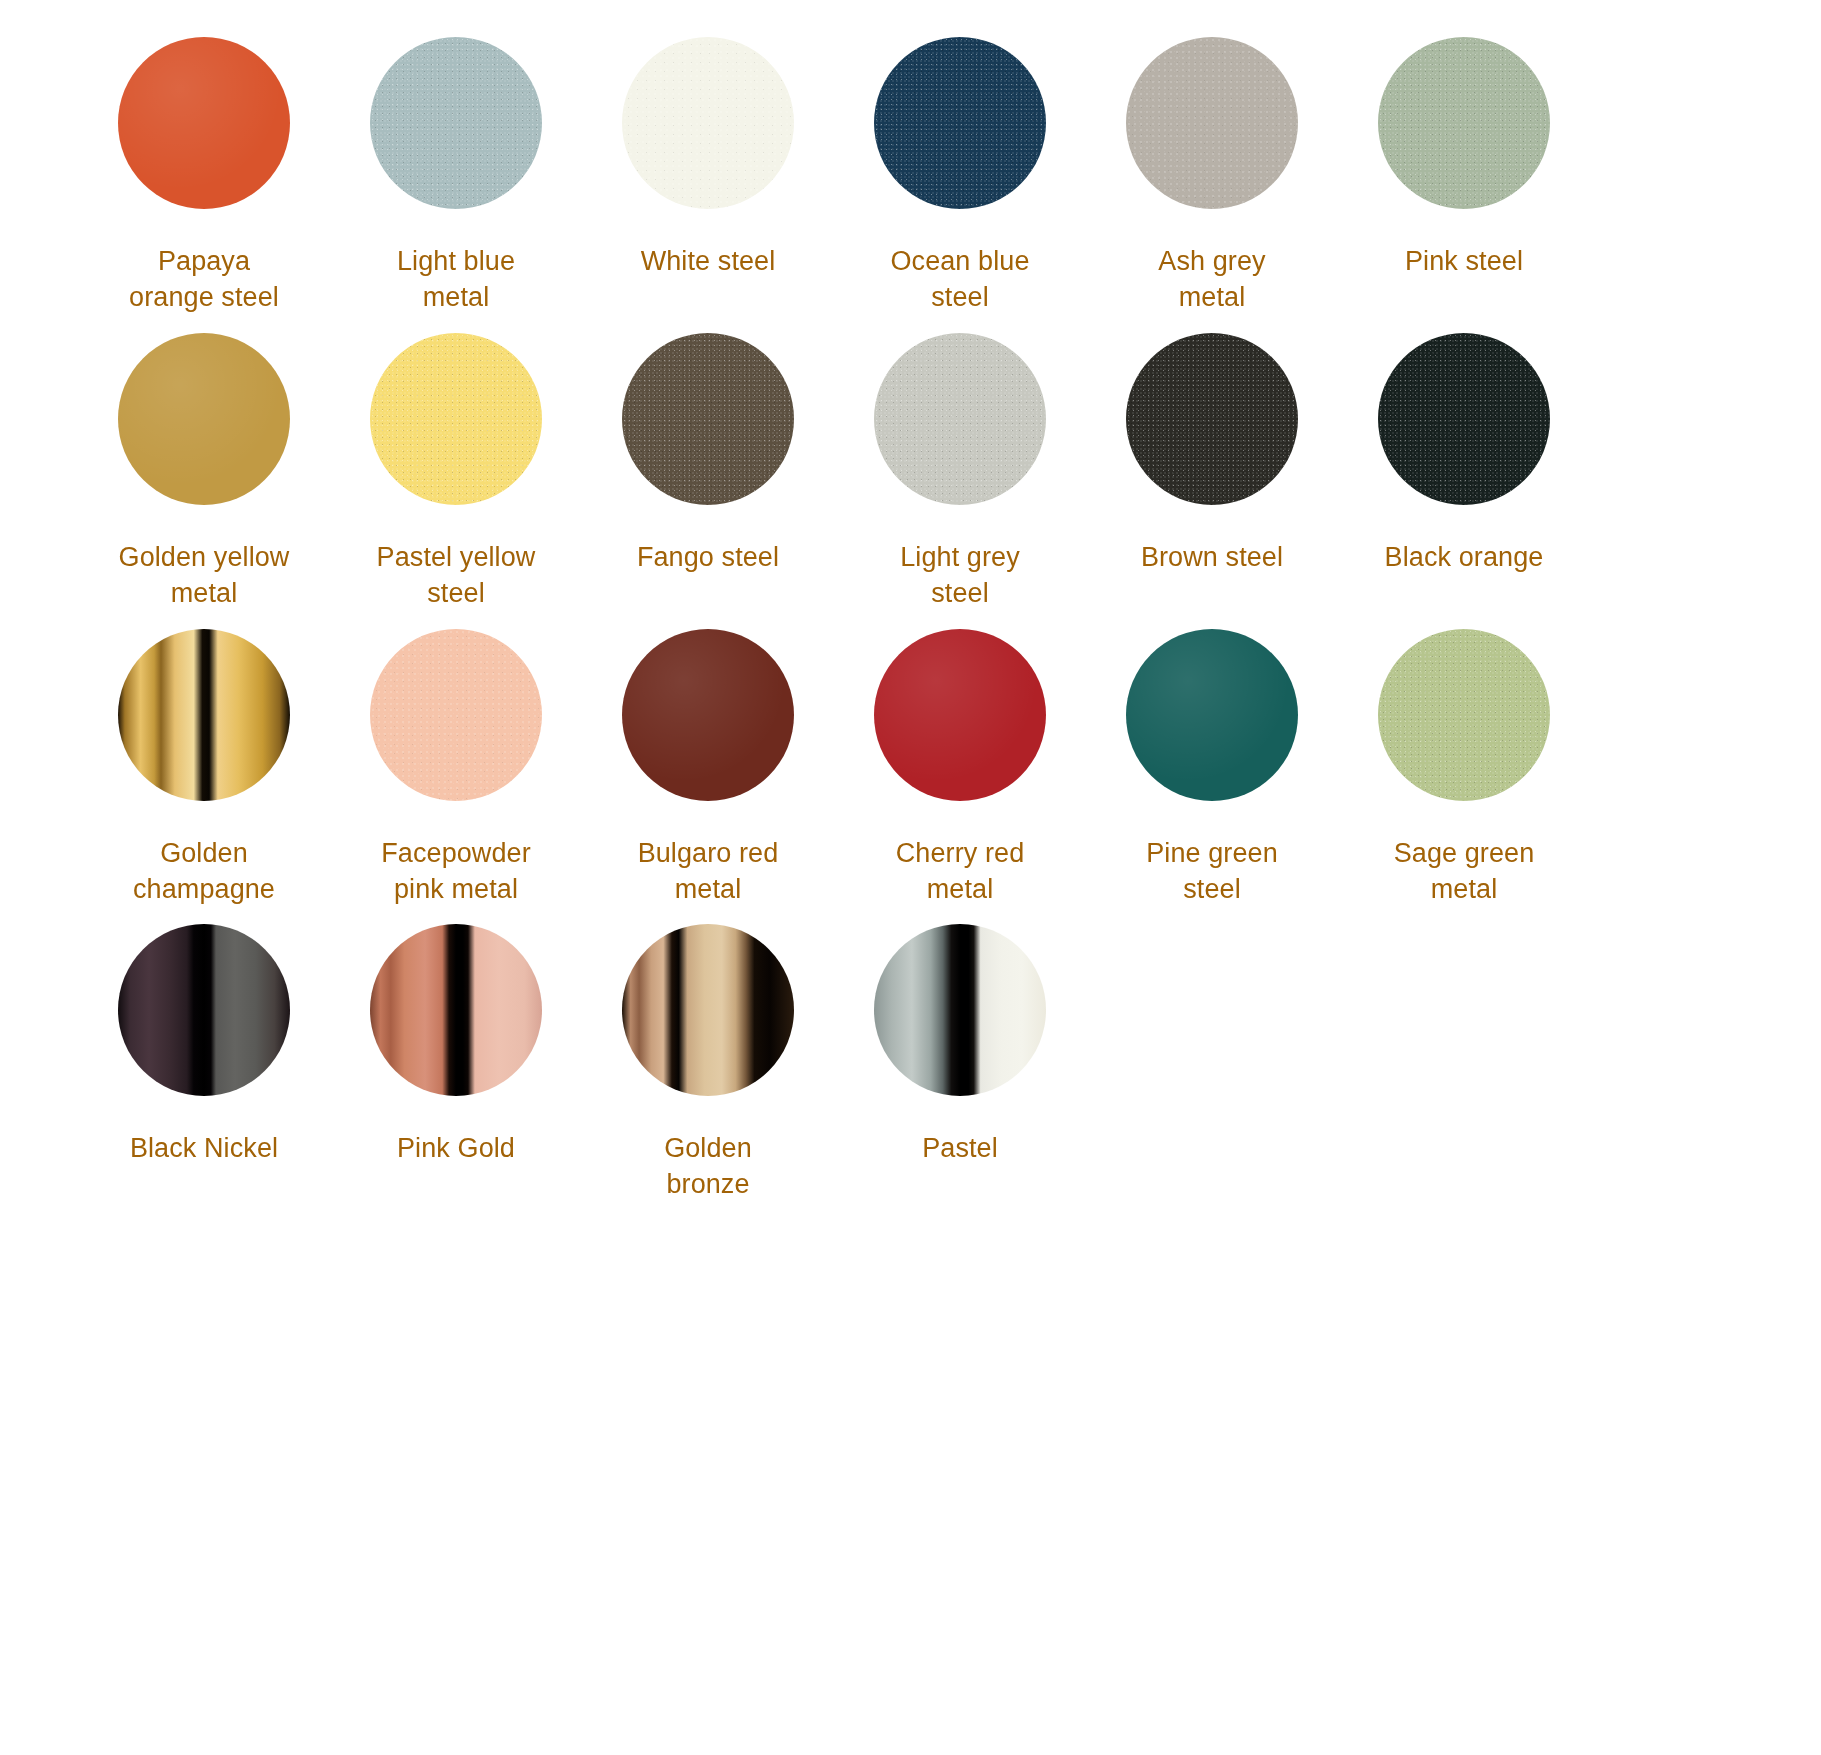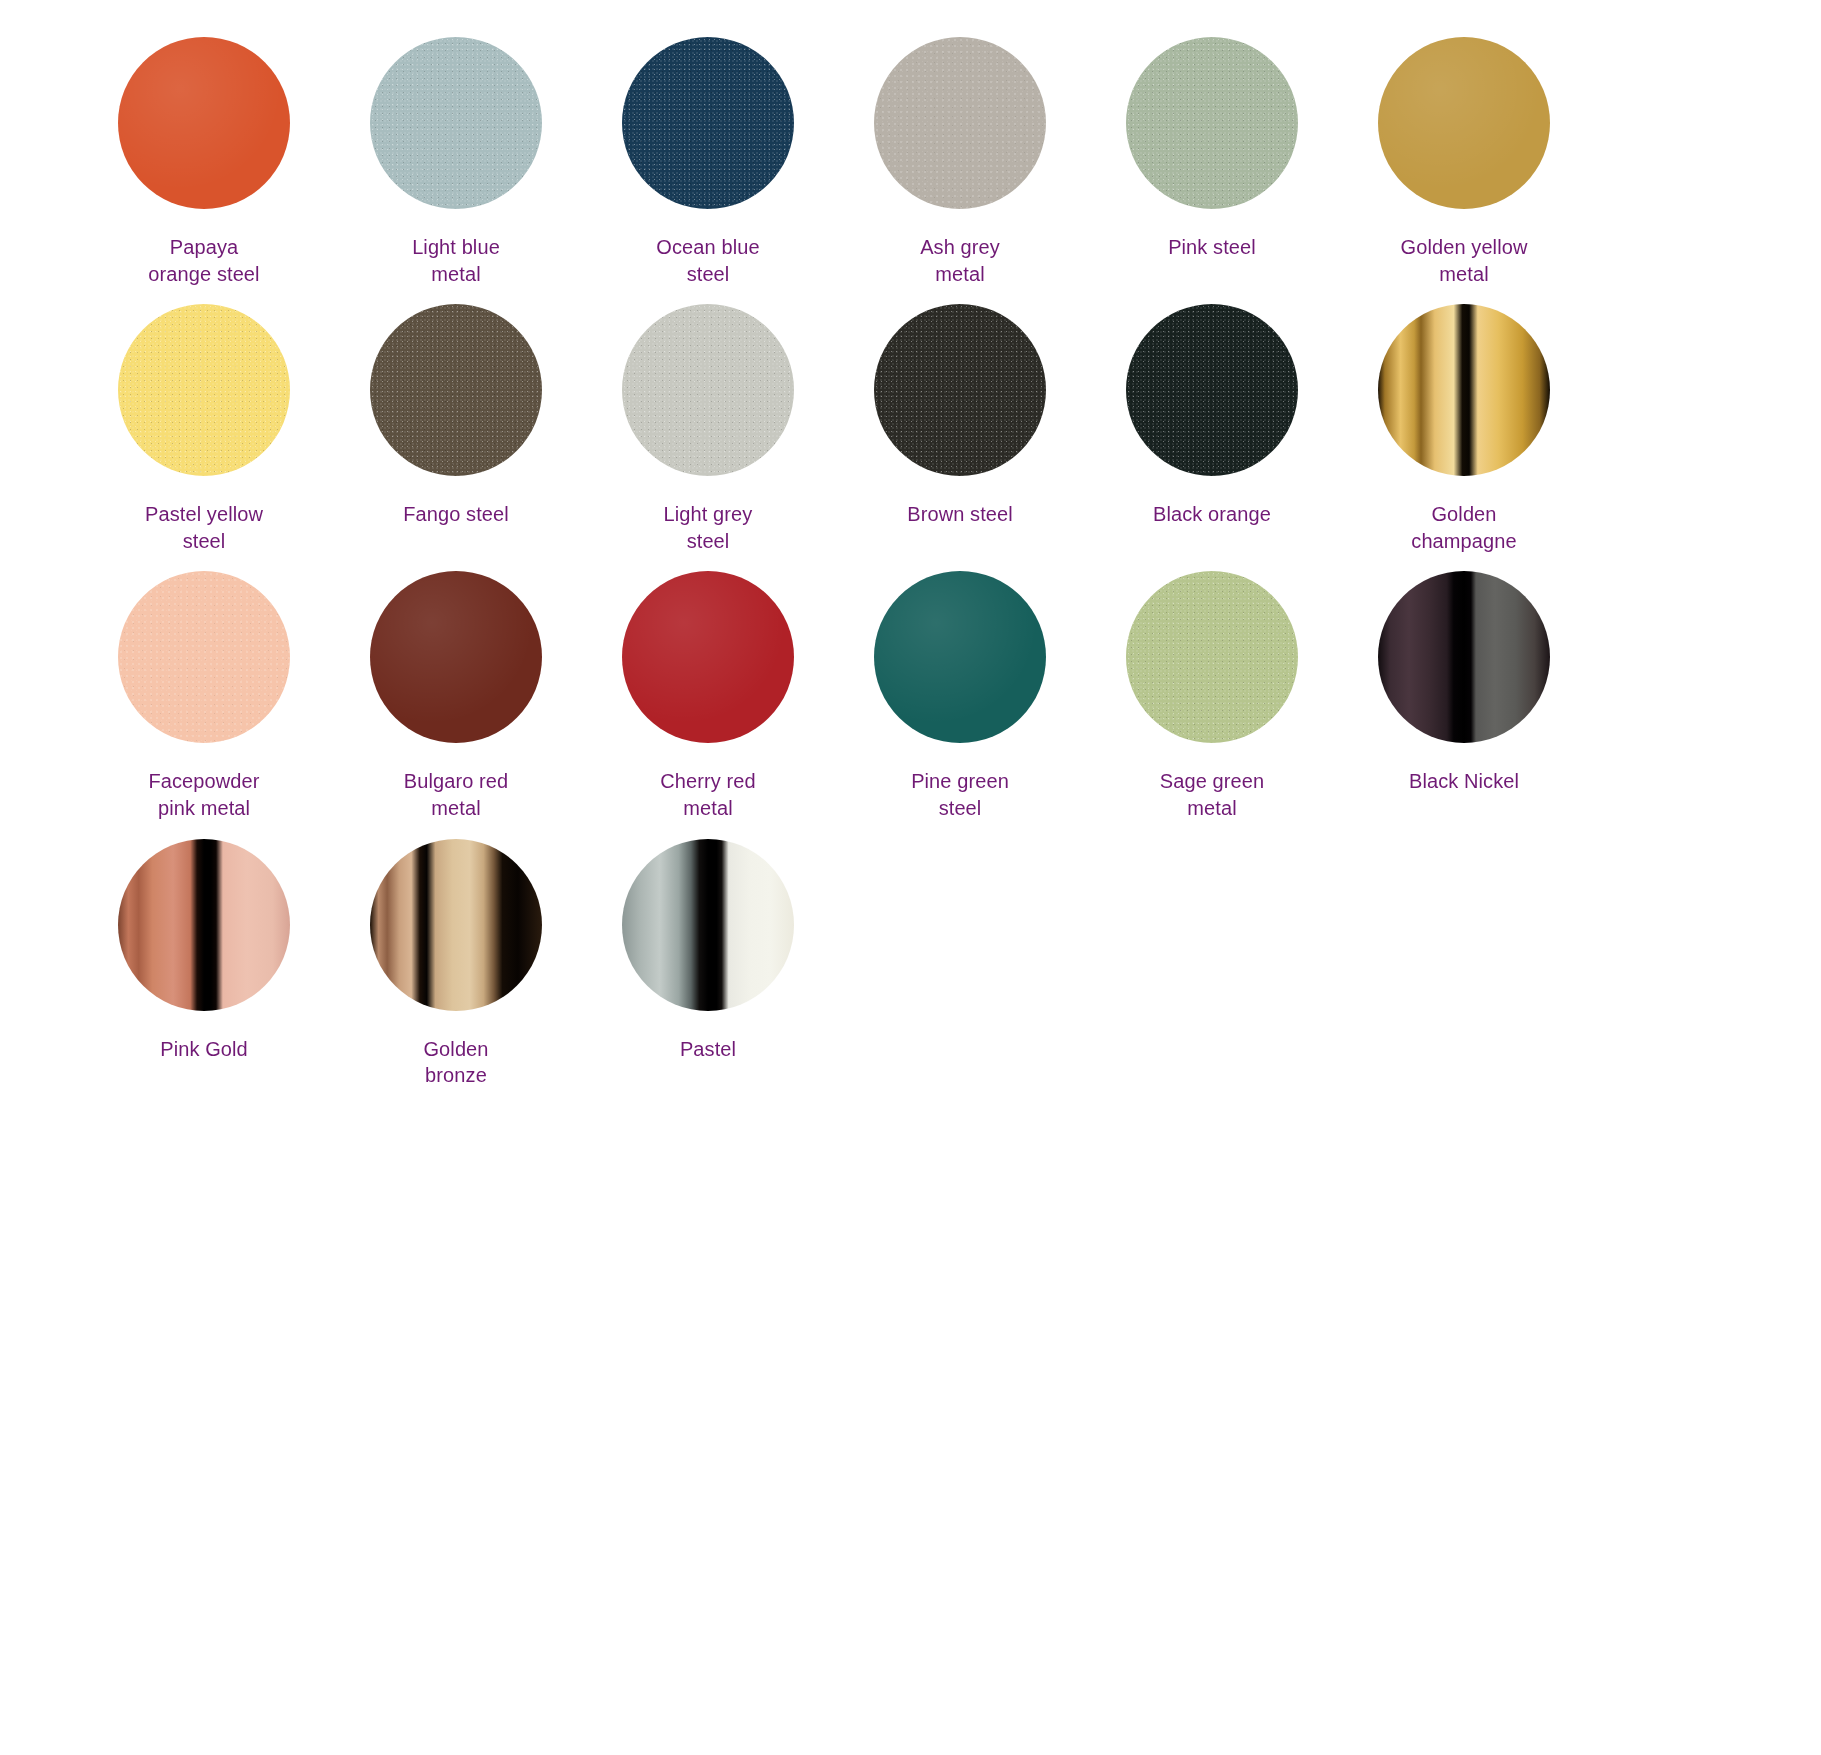--- a/index.html
+++ b/index.html
@@ -81,28 +81,28 @@
     content: "";
     position: absolute;
     inset: 0;
     border-radius: 50%;
     pointer-events: none;
     background: radial-gradient(circle at 36% 30%,
                 rgba(255,255,255,0.10), rgba(255,255,255,0) 62%);
   }
 
   .swatch-label {
-    margin-top: 22px;
+    margin-top: 32px;
     width: 230px;
     text-align: center;
-    font-size: 20px;
+    font-size: 27px;
     line-height: 1.33;
     font-weight: 400;
     letter-spacing: 0.1px;
-    color: #701a75;
+    color: #a16207;
     font-family: "Liberation Sans", sans-serif;
     white-space: pre-line;
   }
 </style>
 </head>
 <body>
 
 <div class="swatch-sheet">
   <div class="swatch-grid" id="swatch-grid">
       <div class="swatch-cell">
@@ -114,20 +114,26 @@
       </div>
       <div class="swatch-cell">
         <div class="swatch-disc-wrap">
           <div class="swatch-disc grain" style="background-color: rgb(168, 189, 191);"></div>
         </div>
         <div class="swatch-label">Light blue
 metal</div>
       </div>
       <div class="swatch-cell">
         <div class="swatch-disc-wrap">
+          <div class="swatch-disc grain grain-soft" style="background-color: rgb(244, 244, 233);"></div>
+        </div>
+        <div class="swatch-label">White steel</div>
+      </div>
+      <div class="swatch-cell">
+        <div class="swatch-disc-wrap">
           <div class="swatch-disc grain" style="background-color: rgb(23, 58, 85);"></div>
         </div>
         <div class="swatch-label">Ocean blue
 steel</div>
       </div>
       <div class="swatch-cell">
         <div class="swatch-disc-wrap">
           <div class="swatch-disc grain grain-soft" style="background-color: rgb(183, 177, 168);"></div>
         </div>
         <div class="swatch-label">Ash grey

